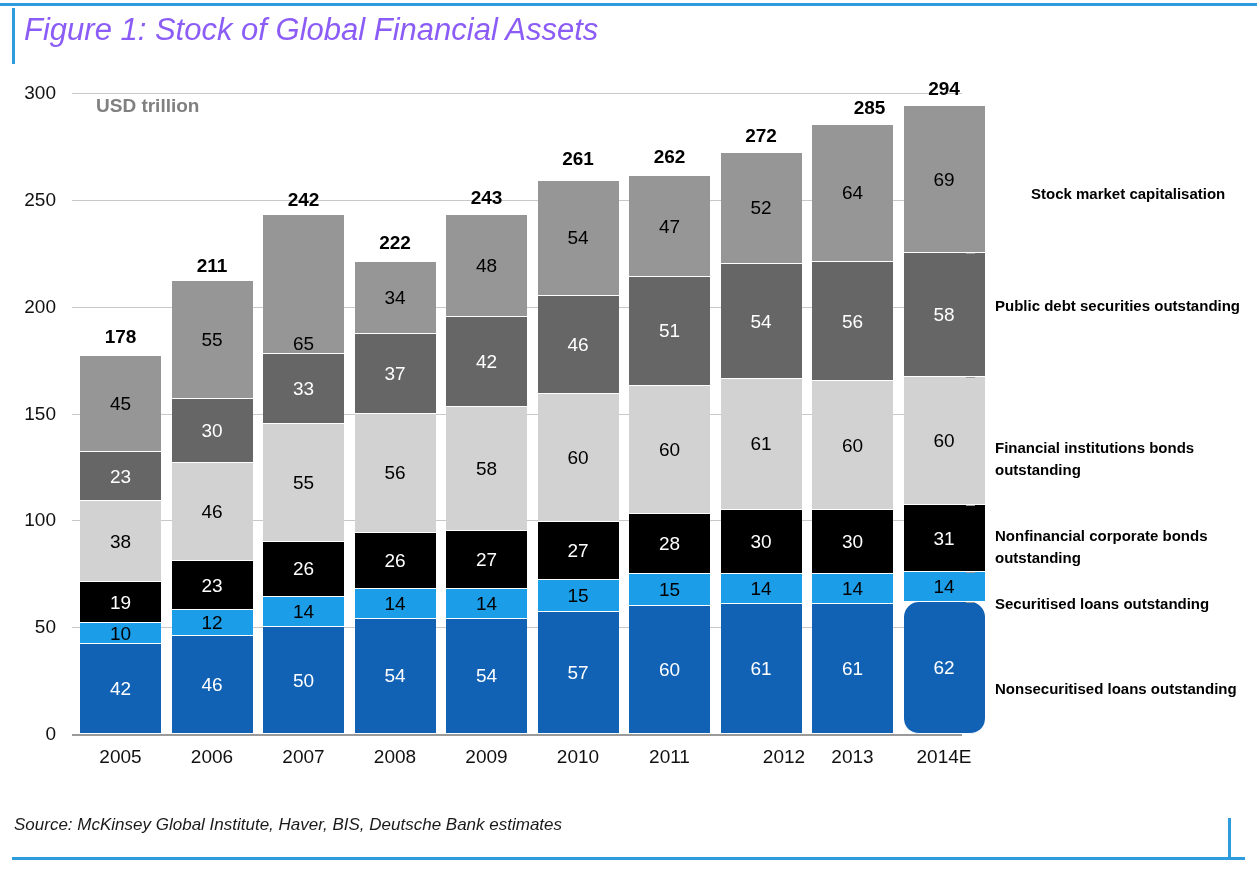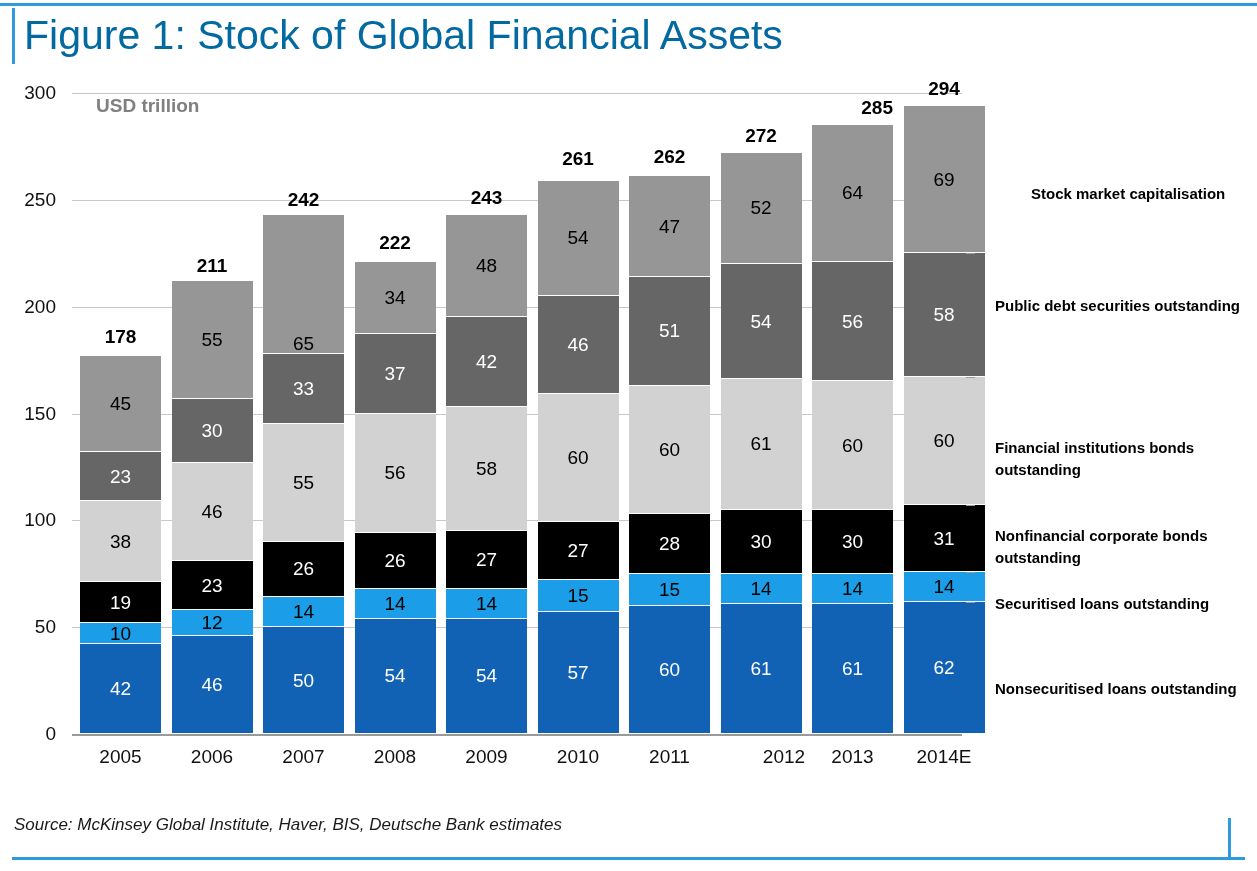--- a/index.html
+++ b/index.html
@@ -40,25 +40,26 @@
   .frame-right-accent {
     position: absolute;
     left: 1228px; top: 818px;
     width: 3px; height: 42px;
     background: #2e9bdd;
   }
   
   .title {
     position: absolute;
     left: 24px; top: 12px;
-    font-size: 41px;
-    color: #0369a1;
+    font-size: 31px;
+    color: #8b5cf6;
     font-weight: 400;
     letter-spacing: 0px;
     white-space: nowrap;
+    font-style: italic;
   }
   
   .source {
     position: absolute;
     left: 14px; top: 815px;
     font-size: 17px;
     font-style: italic;
     color: #1a1a1a;
     white-space: nowrap;
   }
@@ -357,21 +358,21 @@
             <span style="color: rgb(0, 0, 0);">60</span>
           </div>
           <div class="seg" style="background: rgb(102, 102, 102); height: 119.653px; bottom: 352.55px;">
             <span style="color: rgb(255, 255, 255);">56</span>
           </div>
           <div class="seg" style="background: rgb(150, 150, 150); height: 136.747px; bottom: 472.203px;">
             <span style="color: rgb(0, 0, 0);">64</span>
           </div>
         </div>
         <div class="bar" style="left: 831.5px; width: 81px; height: 628.18px;">
-          <div class="seg" style="background: rgb(17, 97, 181); height: 132.473px; bottom: 0px;">
+          <div class="seg" style="background: rgb(17, 97, 181); height: 132.473px; bottom: 0px; border-radius: 15px;">
             <span style="color: rgb(255, 255, 255);">62</span>
           </div>
           <div class="seg" style="background: rgb(27, 157, 232); height: 29.9133px; bottom: 132.473px;">
             <span style="color: rgb(0, 0, 0);">14</span>
           </div>
           <div class="seg" style="background: rgb(0, 0, 0); height: 66.2367px; bottom: 162.387px;">
             <span style="color: rgb(255, 255, 255);">31</span>
           </div>
           <div class="seg" style="background: rgb(210, 210, 210); height: 128.2px; bottom: 228.623px;">
             <span style="color: rgb(0, 0, 0);">60</span>
@@ -400,21 +401,21 @@
       <div class="total" style="left: 354.5px; width: 81px; top: 231.66px;">222</div>
       <div class="xtick" style="left: 345px;">2008</div>
       <div class="total" style="left: 446px; width: 81px; top: 186.79px;">243</div>
       <div class="xtick" style="left: 436.5px;">2009</div>
       <div class="total" style="left: 537.5px; width: 81px; top: 148.33px;">261</div>
       <div class="xtick" style="left: 528px;">2010</div>
       <div class="total" style="left: 629px; width: 81px; top: 146.193px;">262</div>
       <div class="xtick" style="left: 619.5px;">2011</div>
       <div class="total" style="left: 720.5px; width: 81px; top: 124.827px;">272</div>
       <div class="xtick" style="left: 734px;">2012</div>
-      <div class="total" style="left: 812px; width: 81px; top: 97.05px; text-align: right;">285</div>
+      <div class="total" style="left: 829px; width: 81px; top: 97.05px;">285</div>
       <div class="xtick" style="left: 802.5px;">2013</div>
       <div class="total" style="left: 903.5px; width: 81px; top: 77.82px;">294</div>
       <div class="xtick" style="left: 894px; text-align: center;">2014E</div>
       <div class="legend-item" style="top: 183px; margin-left: 36px;">Stock market capitalisation</div>
       <div class="legend-item" style="top: 437px;">Financial institutions bonds outstanding</div>
       <div class="legend-item" style="top: 295px;">Public debt securities outstanding</div>
       <div class="legend-item" style="top: 525px;">Nonfinancial corporate bonds outstanding</div>
       <div class="legend-item" style="top: 593px;">Securitised loans outstanding</div>
       <div class="legend-item" style="top: 678px;">Nonsecuritised loans outstanding</div>
       <div class="legend-tick" style="top: 601.527px;"></div>

